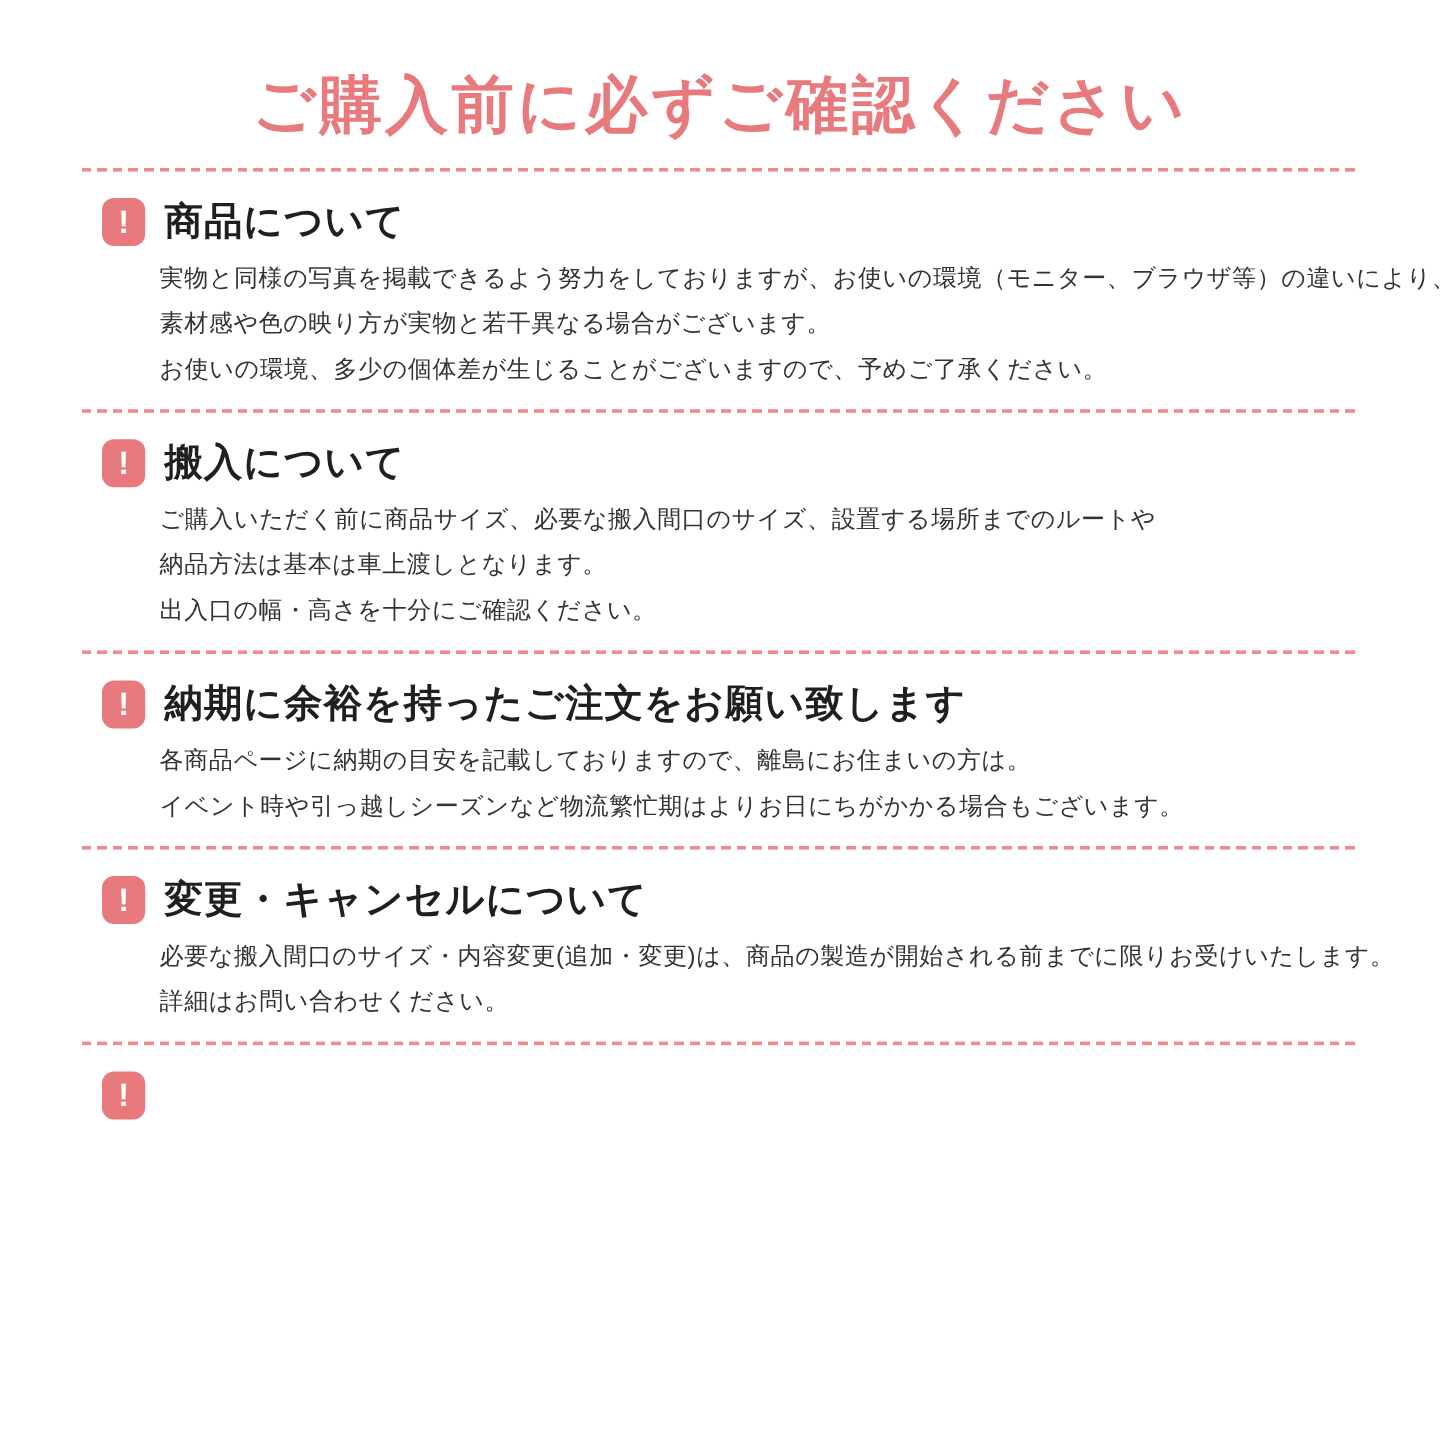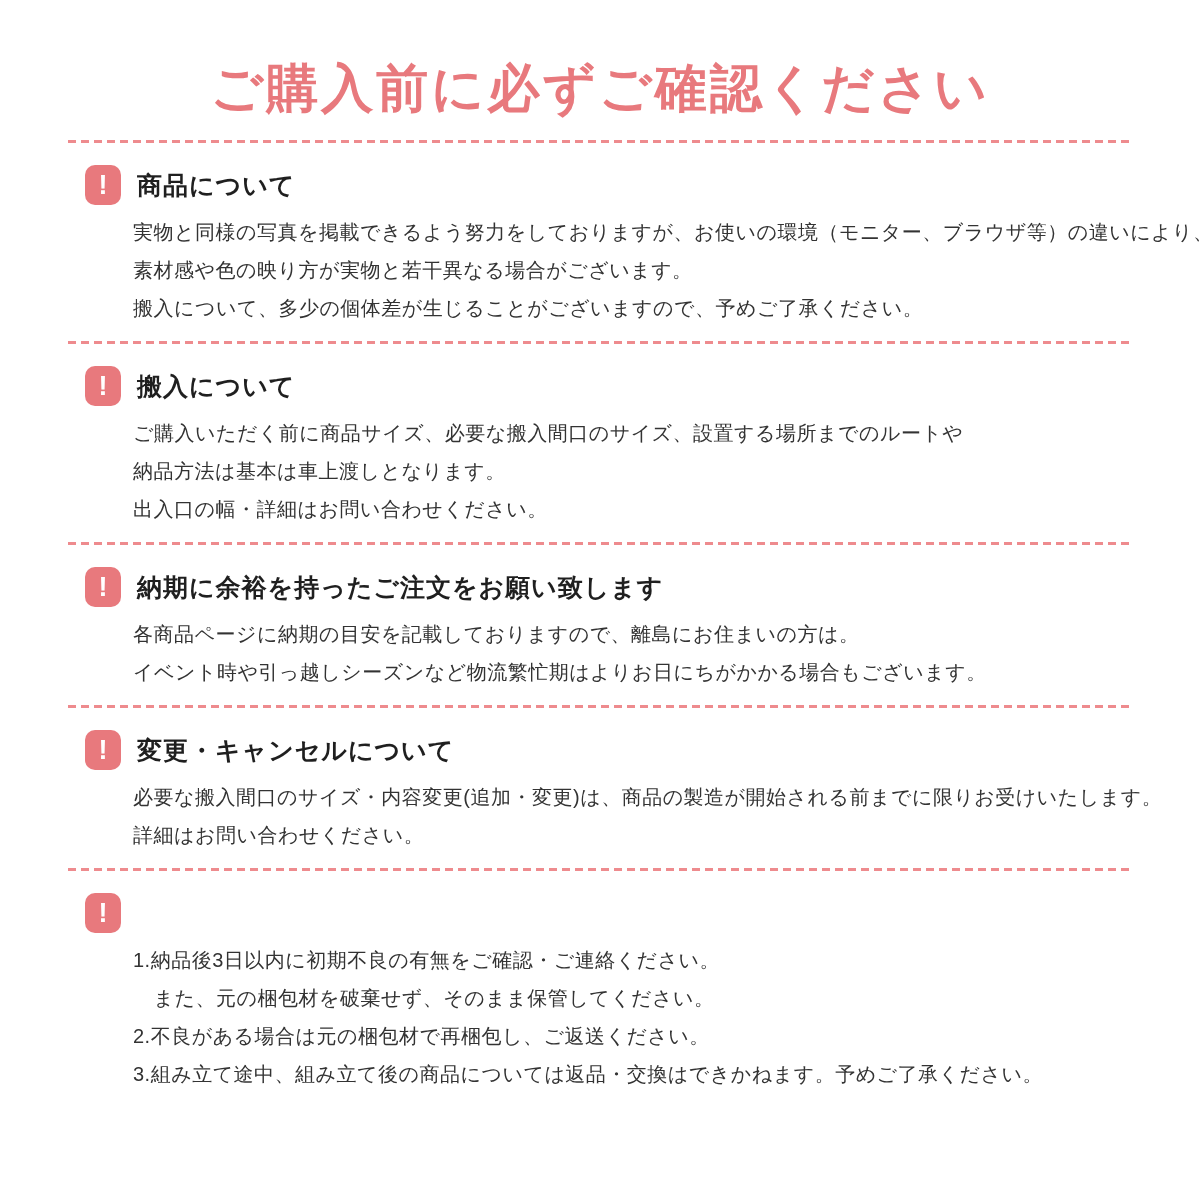--- a/index.html
+++ b/index.html
@@ -41,21 +41,21 @@
   .excl-icon{
     flex:0 0 auto;width:36px;height:40px;
     border-radius:10px;
     background:var(--icon-background);
     color:var(--icon-glyph-color);
     font-weight:bold;font-size:27px;
     display:flex;align-items:center;justify-content:center;
     line-height:1;
   }
   .heading-text{
-    font-size:25px;font-weight:bold;
+    font-size:32px;font-weight:bold;
     color:var(--heading-text);
     letter-spacing:1px;white-space:nowrap;
   }
   .section-body{margin:14px 10px 0 133px;}
   .section-body p{
     margin:0 0 12px;
     font-size:20px;line-height:26px;
     color:var(--body-text);
     white-space:nowrap;
     letter-spacing:0.5px;
@@ -70,34 +70,34 @@
   <div id="sections">
   <div class="divider"></div>
   <section class="section">
     <div class="section-heading">
       <span class="excl-icon">!</span>
       <span class="heading-text">商品について</span>
     </div>
     <div class="section-body">
           <p>実物と同様の写真を掲載できるよう努力をしておりますが、お使いの環境（モニター、ブラウザ等）の違いにより、</p>
           <p>素材感や色の映り方が実物と若干異なる場合がございます。</p>
-          <p>搬入について、多少の個体差が生じることがございますので、予めご了承ください。</p>
+          <p>お使いの環境、多少の個体差が生じることがございますので、予めご了承ください。</p>
         </div>
   </section>
 
   <div class="divider"></div>
   <section class="section">
     <div class="section-heading">
       <span class="excl-icon">!</span>
       <span class="heading-text">搬入について</span>
     </div>
     <div class="section-body">
           <p>ご購入いただく前に商品サイズ、必要な搬入間口のサイズ、設置する場所までのルートや</p>
           <p>納品方法は基本は車上渡しとなります。</p>
-          <p>出入口の幅・詳細はお問い合わせください。</p>
+          <p>出入口の幅・高さを十分にご確認ください。</p>
         </div>
   </section>
 
   <div class="divider"></div>
   <section class="section">
     <div class="section-heading">
       <span class="excl-icon">!</span>
       <span class="heading-text">納期に余裕を持ったご注文をお願い致します</span>
     </div>
     <div class="section-body">
@@ -116,21 +116,15 @@
           <p>必要な搬入間口のサイズ・内容変更(追加・変更)は、商品の製造が開始される前までに限りお受けいたします。</p>
           <p>詳細はお問い合わせください。</p>
         </div>
   </section>
 
   <div class="divider"></div>
   <section class="section">
     <div class="section-heading">
       <span class="excl-icon">!</span>
     </div>
-    <div class="section-body">
-          <p>1.納品後3日以内に初期不良の有無をご確認・ご連絡ください。</p>
-          <p>　また、元の梱包材を破棄せず、そのまま保管してください。</p>
-          <p>2.不良がある場合は元の梱包材で再梱包し、ご返送ください。</p>
-          <p>3.組み立て途中、組み立て後の商品については返品・交換はできかねます。予めご了承ください。</p>
-        </div>
   </section>
 </div>
 </div>
 
 </body></html>

